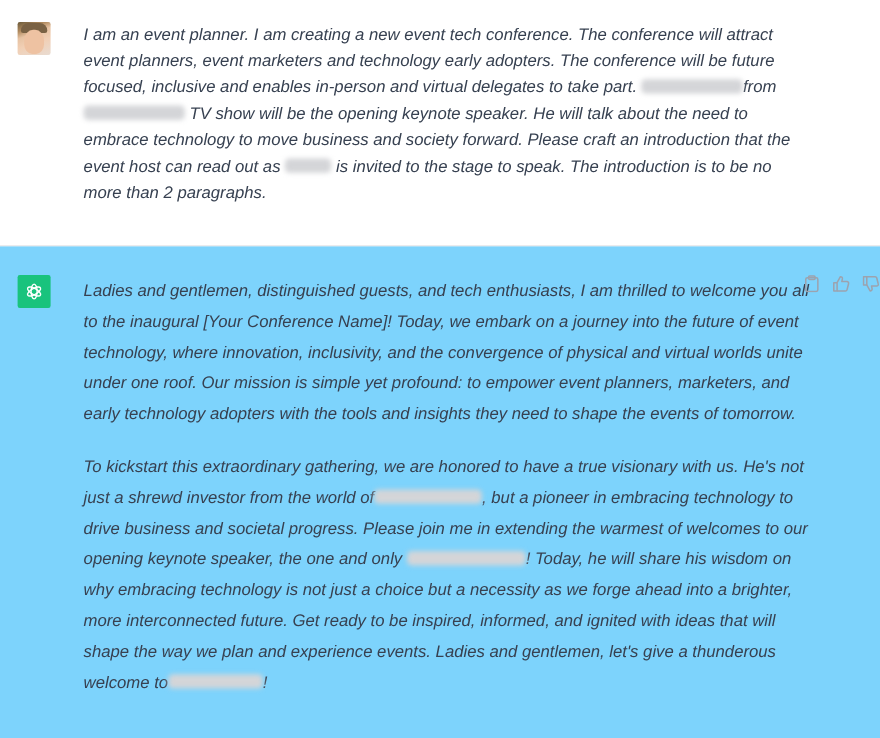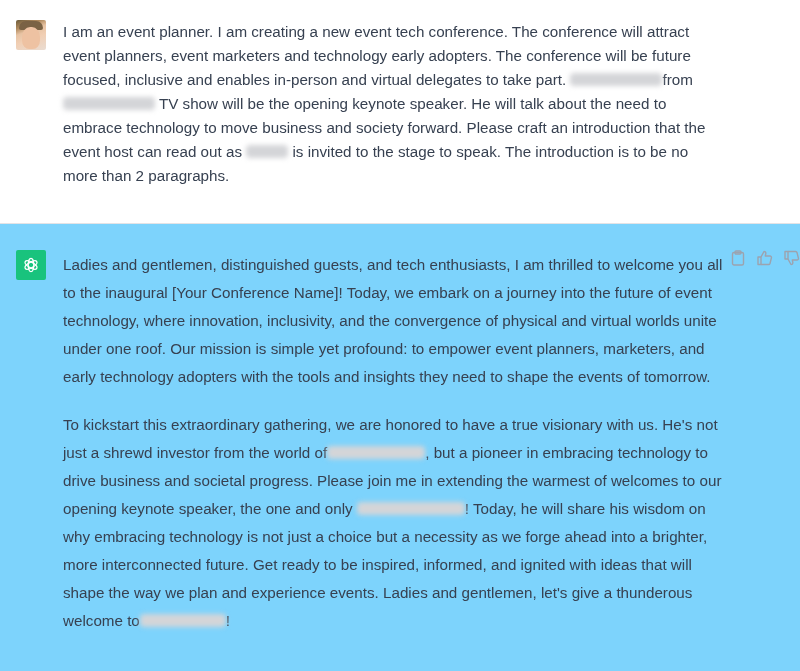--- a/index.html
+++ b/index.html
@@ -20,22 +20,22 @@
     .user .avatar .face {
       position: absolute; left: 6px; top: 7px; width: 18px; height: 22px; border-radius: 45% 45% 40% 40%;
       background: #eec2a2;
     }
     .user .avatar .hair {
       position: absolute; left: 3px; top: 1px; width: 24px; height: 9px; border-radius: 10px 10px 3px 3px;
       background: #7a6244;
     }
     .assistant .avatar { top: 250px; top: 26px; background: #19c37d; display:flex; align-items:center; justify-content:center; }
     .text {
-      position: absolute; left: 63px; width: 660px;
-      font-size: 15.2px; line-height: 24px; color: #374151;
+      position: absolute; left: 76px; width: 660px;
+      font-size: 15.2px; line-height: 24px; color: #374151; font-style: italic;
     }
     .user .text { top: 20px; }
     .assistant .text { top: 27px; line-height: 28px; }
     .assistant .text p { margin: 0 0 20px 0; }
     .blur {
       display: inline-block; color: transparent; border-radius: 4px;
       background: #d4d5d8; filter: blur(2.5px); vertical-align: middle; height: 13px; line-height: 13px;
       margin-top: -3px;
     }
     .actions { position: absolute; top: 26px; left: 730px; display: flex; gap: 11px; }

